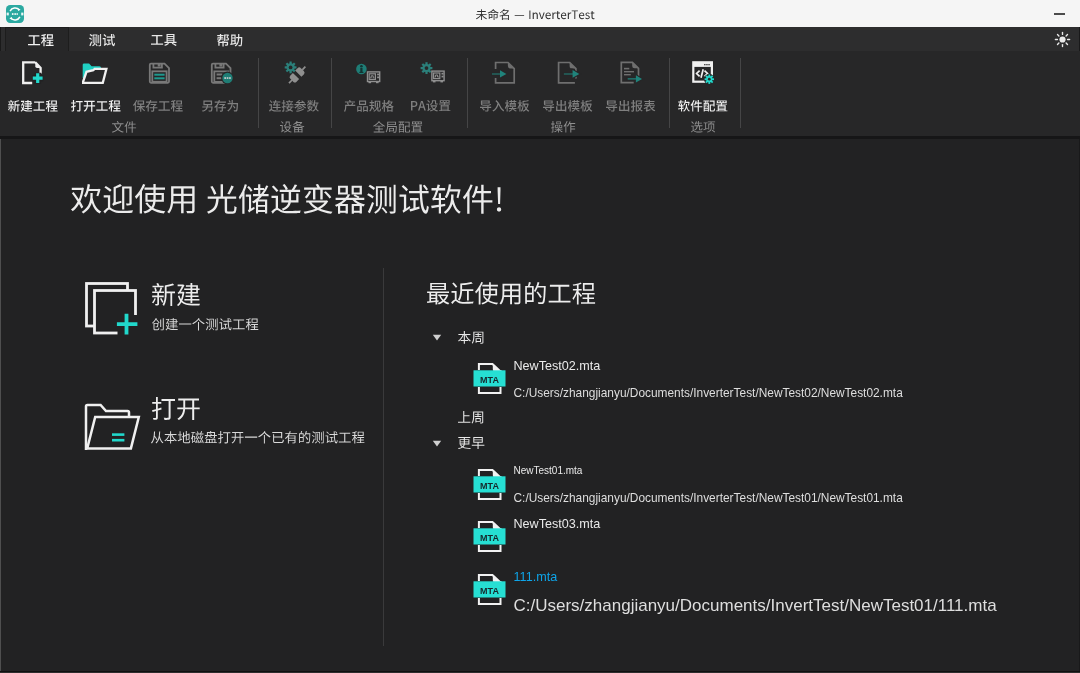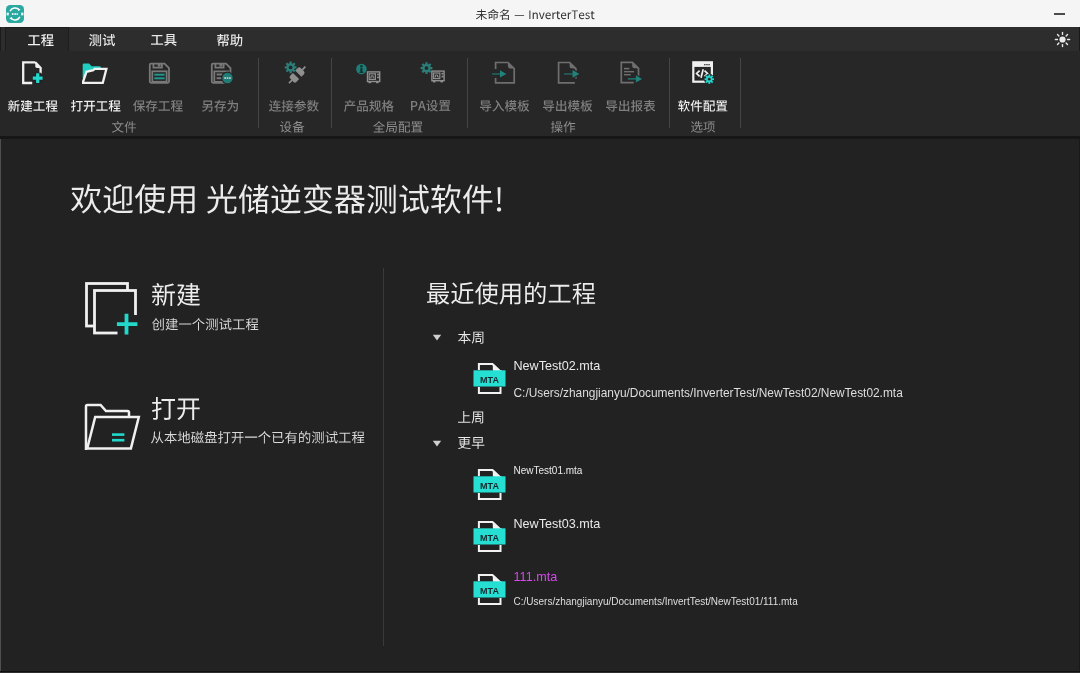--- a/index.html
+++ b/index.html
@@ -387,29 +387,30 @@
 </svg>
 <div class="lat" style="left:513.5px;top:359px;font-size:12.6px;color:#eaeaea">NewTest02.mta</div>
 <div class="lat" style="left:513.5px;top:385.8px;font-size:11.9px;color:#dedede">C:/Users/zhangjianyu/Documents/InverterTest/NewTest02/NewTest02.mta</div>
 <svg style="position:absolute;left:473px;top:467.5px" width="33" height="33" viewBox="0 0 33 33">
 <path d="M5.9 8 V2 H19.5 L27.5 9.5 V8 M27.5 25 V31 H5.9 V25" fill="none" stroke="#f2f2f2" stroke-width="2"></path>
 <path d="M19.8 2.3 V7 q0 2.6 2.6 2.6 h5 z" fill="#f2f2f2"></path>
 <rect x="0.5" y="8.3" width="32" height="16.2" fill="#26dfd3"></rect>
 <text x="16.5" y="20.6" font-family="Liberation Sans, sans-serif" font-size="9" font-weight="bold" fill="#16272b" text-anchor="middle">MTA</text>
 </svg>
 <div class="lat" style="left:513.5px;top:464.5px;font-size:10px;color:#eaeaea">NewTest01.mta</div>
+<div class="lat" style="left:513.5px;top:491.3px;font-size:11.9px;color:#dedede">C:/Users/zhangjianyu/Documents/InverterTest/NewTest01/NewTest01.mta</div>
 <svg style="position:absolute;left:473px;top:520px" width="33" height="33" viewBox="0 0 33 33">
 <path d="M5.9 8 V2 H19.5 L27.5 9.5 V8 M27.5 25 V31 H5.9 V25" fill="none" stroke="#f2f2f2" stroke-width="2"></path>
 <path d="M19.8 2.3 V7 q0 2.6 2.6 2.6 h5 z" fill="#f2f2f2"></path>
 <rect x="0.5" y="8.3" width="32" height="16.2" fill="#26dfd3"></rect>
 <text x="16.5" y="20.6" font-family="Liberation Sans, sans-serif" font-size="9" font-weight="bold" fill="#16272b" text-anchor="middle">MTA</text>
 </svg>
 <div class="lat" style="left:513.5px;top:517px;font-size:12.6px;color:#eaeaea">NewTest03.mta</div>
 <svg style="position:absolute;left:473px;top:572.5px" width="33" height="33" viewBox="0 0 33 33">
 <path d="M5.9 8 V2 H19.5 L27.5 9.5 V8 M27.5 25 V31 H5.9 V25" fill="none" stroke="#f2f2f2" stroke-width="2"></path>
 <path d="M19.8 2.3 V7 q0 2.6 2.6 2.6 h5 z" fill="#f2f2f2"></path>
 <rect x="0.5" y="8.3" width="32" height="16.2" fill="#26dfd3"></rect>
 <text x="16.5" y="20.6" font-family="Liberation Sans, sans-serif" font-size="9" font-weight="bold" fill="#16272b" text-anchor="middle">MTA</text>
 </svg>
-<div class="lat" style="left:513.5px;top:569.5px;font-size:12.6px;color:#d946ef">111.mta</div>
-<div class="lat" style="left:513.5px;top:596.3px;font-size:10px;color:#dedede">C:/Users/zhangjianyu/Documents/InvertTest/NewTest01/111.mta</div>
+<div class="lat" style="left:513.5px;top:569.5px;font-size:12.6px;color:#0ea5e9">111.mta</div>
+<div class="lat" style="left:513.5px;top:596.3px;font-size:17px;color:#dedede">C:/Users/zhangjianyu/Documents/InvertTest/NewTest01/111.mta</div>
 <div style="position:absolute;left:0;top:671px;width:1080px;height:1px;background:#111"></div>
 <div style="position:absolute;left:0;top:672px;width:1080px;height:1px;background:#2e2e2e"></div>
 </div>
 </body></html>

